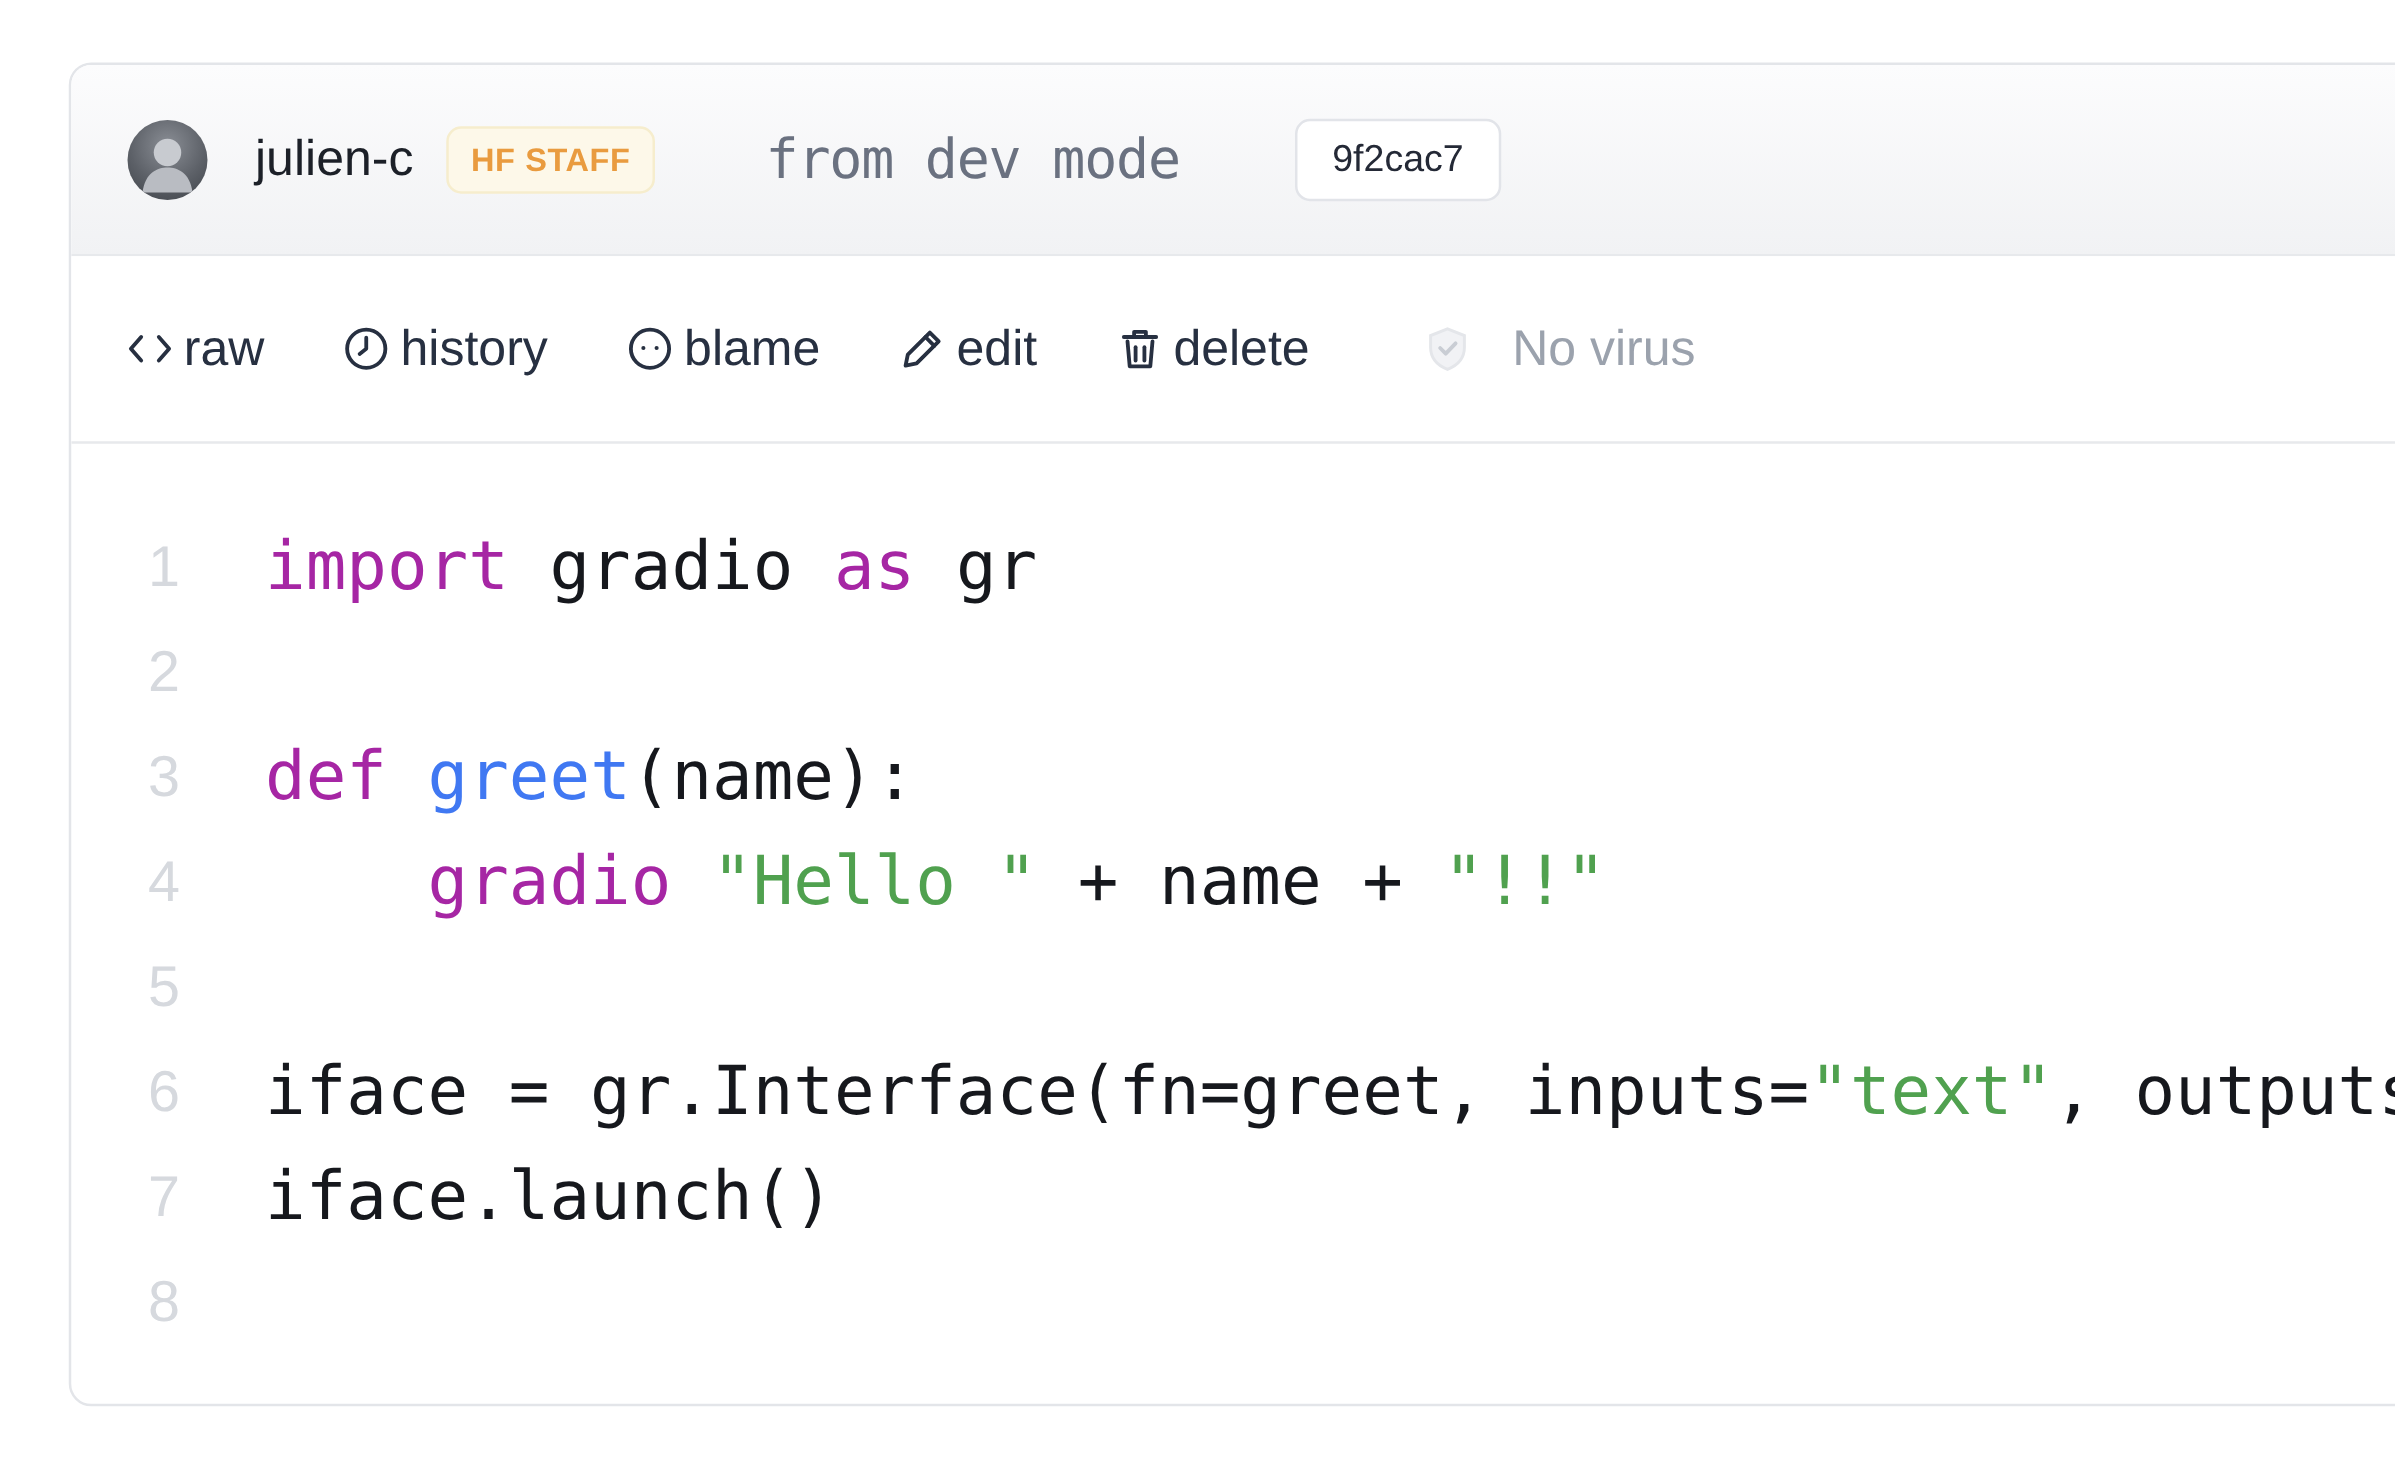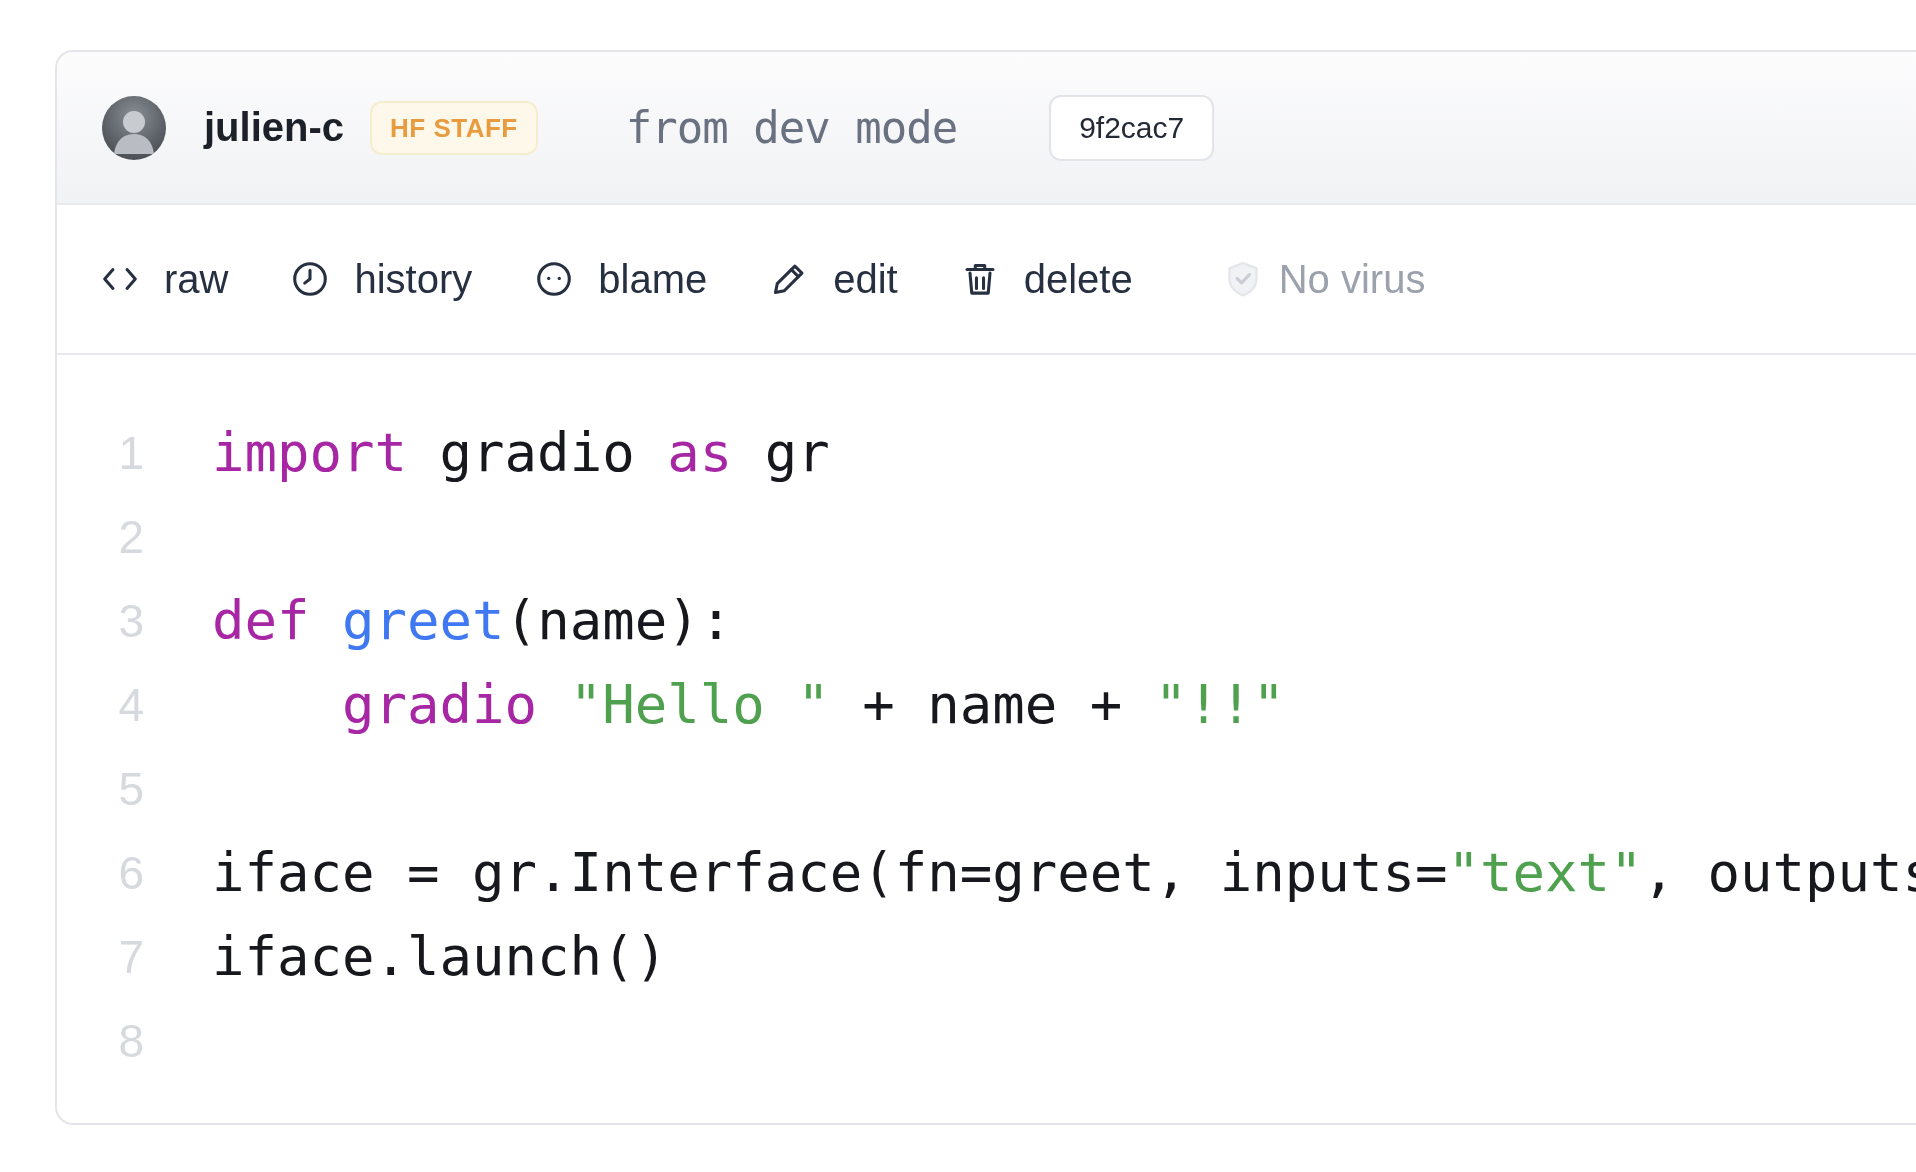--- a/index.html
+++ b/index.html
@@ -34,21 +34,21 @@
     border-radius:50%;
     background:radial-gradient(circle at 50% 32%, #8a8e95 0%, #5d6168 55%, #3e4248 100%);
     overflow:hidden;
     flex:0 0 auto;
     cursor:pointer;
   }
   .avatar svg{display:block}
   .username{
     margin-left:38px;
     font-size:40px;
-    font-weight:700;
+    font-weight:400;
     color:#1c2028;
     cursor:pointer;
   }
   .badge{
     margin-left:26px;
     font-size:26px;
     font-weight:700;
     letter-spacing:.5px;
     color:var(--accent,#e99b3f);
     background:#fdf8e9;
@@ -81,33 +81,33 @@
     background:#ffffff;
     border-bottom:2px solid #e7e9ec;
     display:flex;
     align-items:center;
     padding:0 43px;
     box-sizing:border-box;
   }
   .tool{
     display:flex;
     align-items:center;
-    gap:24px;
+    gap:7px;
     margin-right:62px;
     color:#273041;
     font-size:40px;
     font-weight:500;
     cursor:pointer;
     text-decoration:none;
   }
   .tool svg{flex:0 0 auto}
   .virus{
     display:flex;
     align-items:center;
-    gap:16px;
+    gap:32px;
     margin-left:28px;
     color:#9ba2ad;
     font-size:40px;
     font-weight:400;
     cursor:pointer;
   }
   
   .code-area{
     padding-top:56px;
     font-family:"DejaVu Sans Mono", monospace;

